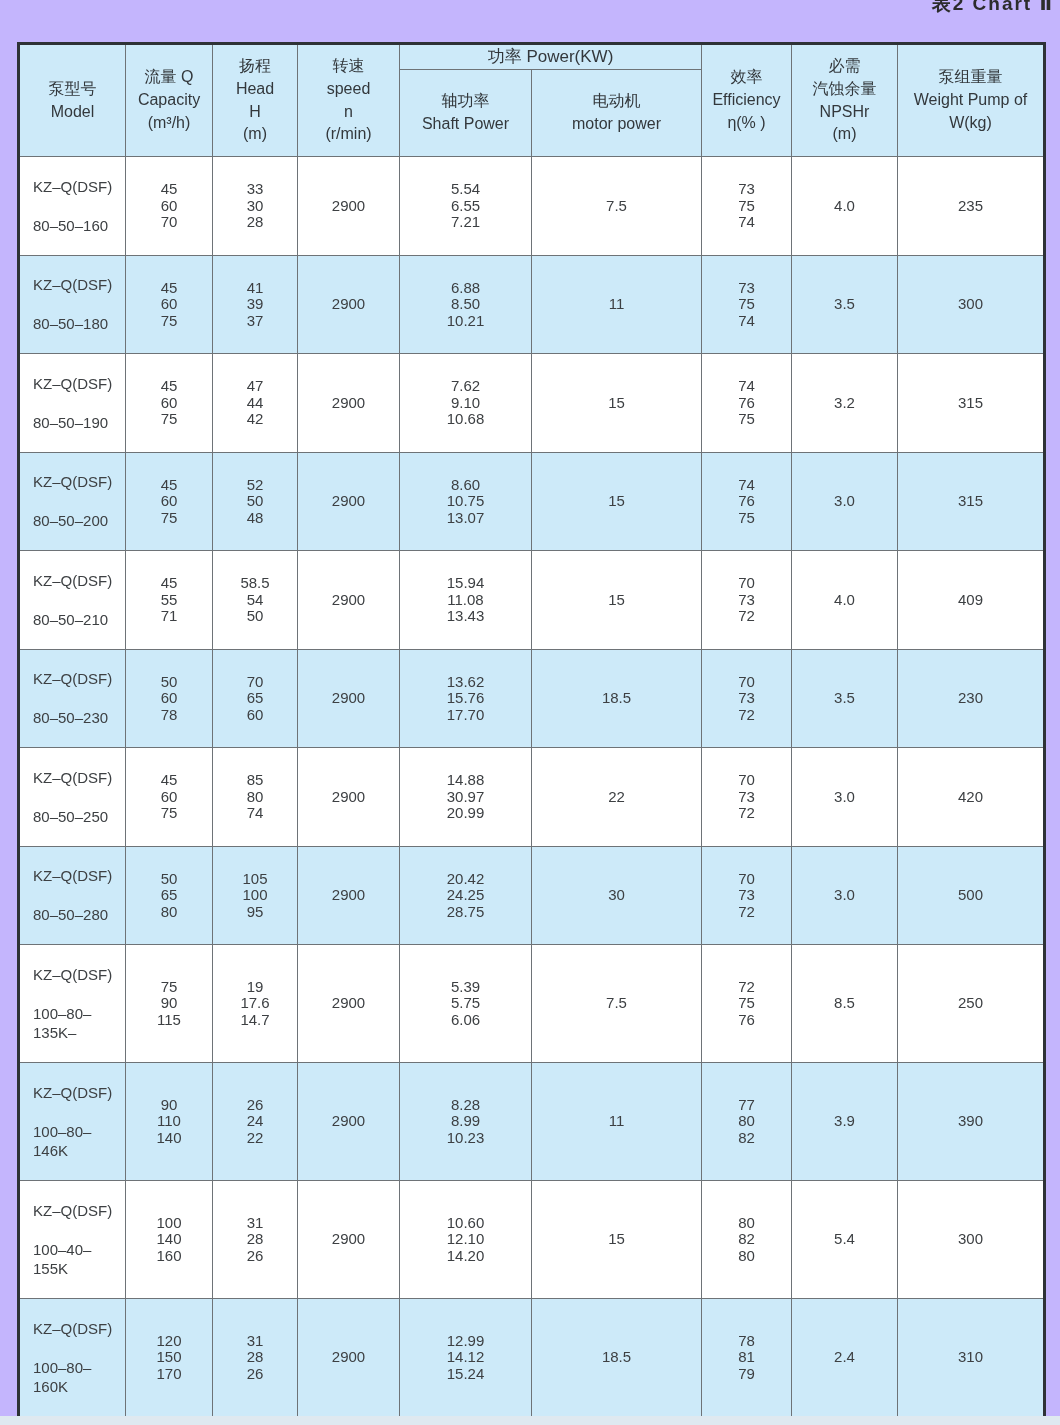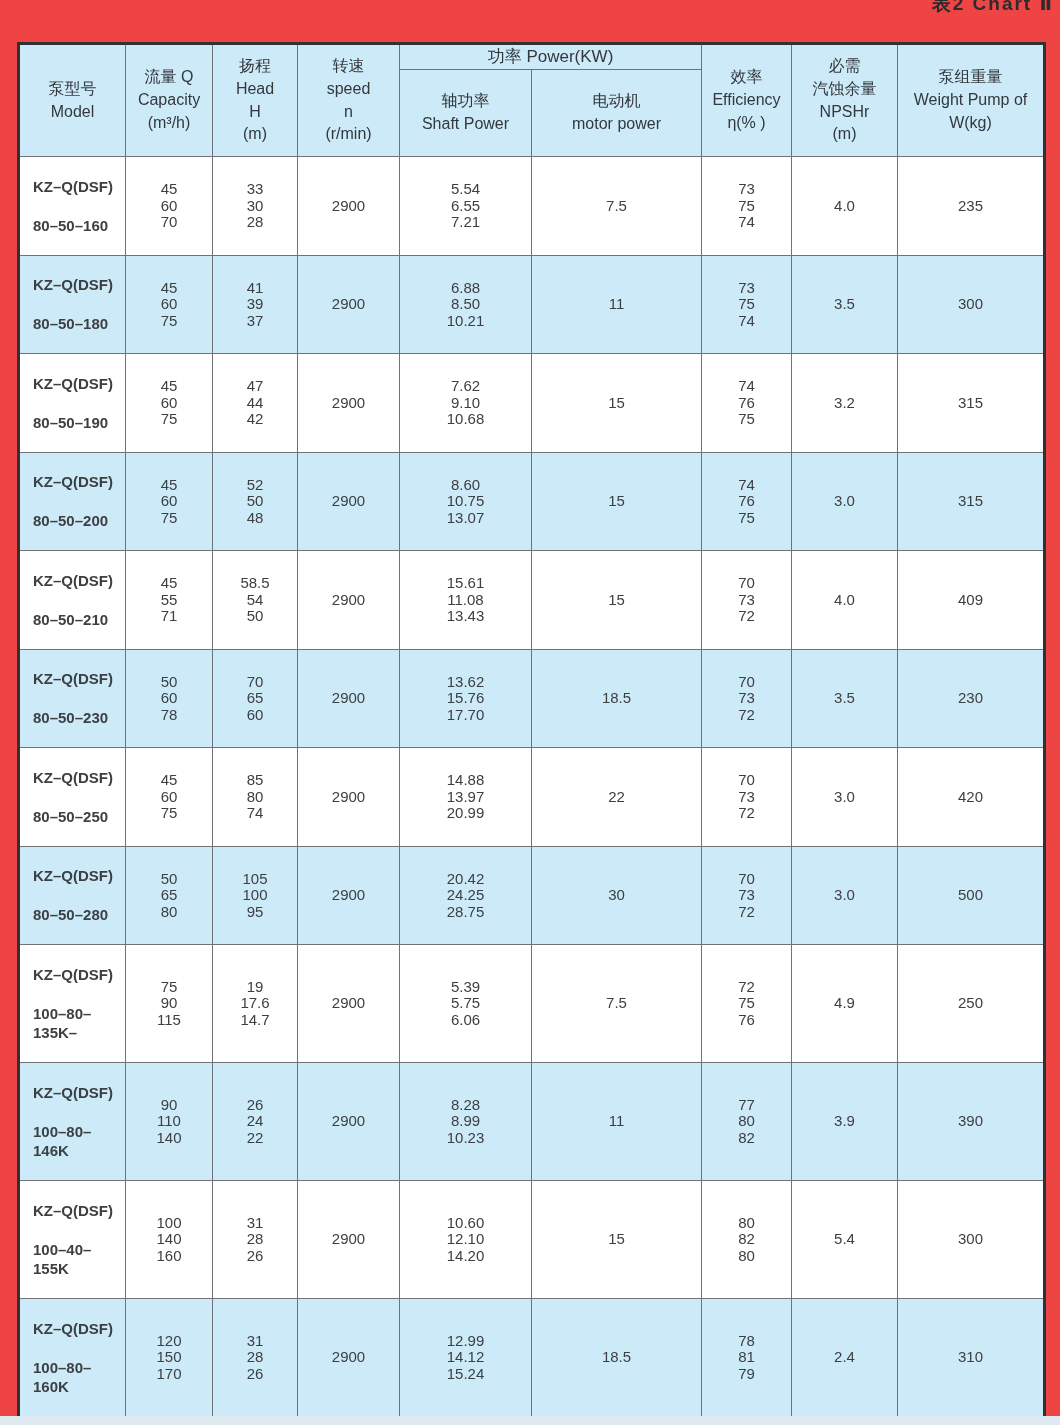--- a/index.html
+++ b/index.html
@@ -2,21 +2,21 @@
 <html><head>
 <meta charset="utf-8">
 <style>
   html,body{margin:0;padding:0;}
   body{
     width:1060px;height:1425px;
     background:#fdfefe;
     font-family:"Liberation Sans","DejaVu Sans",sans-serif;
     color:#3d4043;
   }
-  .page{position:relative;width:1060px;height:1425px;overflow:hidden;background:#ef4444;}
+  .page{position:relative;width:1060px;height:1425px;overflow:hidden;background:#c4b5fd;}
   .caption{
     position:absolute;top:-9px;right:6px;
     font-size:19px;font-weight:600;color:#2c2c2c;letter-spacing:2px;
     white-space:nowrap;
   }
   table.spec{
     position:absolute;left:17px;top:42px;
     width:1026px;
     border-collapse:collapse;
     table-layout:fixed;
@@ -42,21 +42,21 @@
   tr.hr1 th.group{font-size:17px;}
   tr.hr2{height:87px;}
   tbody tr{height:50px;background:#ffffff;}
   tbody tr.shaded{background:#cdeaf9;}
   td{font-size:15px;line-height:1.1;}
   td.model{
     text-align:left;
     padding-left:13px;
     line-height:1.3;
   }
-  td.model .m1,td.model .m2{display:block;font-size:15px;font-weight:bold;}
+  td.model .m1,td.model .m2{display:block;font-size:15px;}
   .bottom-strip{
     position:absolute;left:0;right:0;bottom:0;height:9px;
     background:#dfe9f0;
   }
 </style>
 </head>
 <body>
 
 <div class="page">
   <div class="caption">表2  Chart Ⅱ</div>
@@ -201,21 +201,21 @@
       <span class="m1">KZ–Q(DSF)</span>
       <span class="m2">80–50–210</span>
     </td>
     <td>45
 55
 71</td>
     <td>58.5
 54
 50</td>
     <td>2900</td>
-    <td>15.61
+    <td>15.94
 11.08
 13.43</td>
     <td>15</td>
     <td>70
 73
 72</td>
     <td>4.0</td>
     <td>409</td>
   </tr>
         <tr class="shaded">
@@ -246,21 +246,21 @@
       <span class="m2">80–50–250</span>
     </td>
     <td>45
 60
 75</td>
     <td>85
 80
 74</td>
     <td>2900</td>
     <td>14.88
-13.97
+30.97
 20.99</td>
     <td>22</td>
     <td>70
 73
 72</td>
     <td>3.0</td>
     <td>420</td>
   </tr>
         <tr class="shaded">
     <td class="model">
@@ -296,21 +296,21 @@
 17.6
 14.7</td>
     <td>2900</td>
     <td>5.39
 5.75
 6.06</td>
     <td>7.5</td>
     <td>72
 75
 76</td>
-    <td>4.9</td>
+    <td>8.5</td>
     <td>250</td>
   </tr>
         <tr class="shaded">
     <td class="model">
       <span class="m1">KZ–Q(DSF)</span>
       <span class="m2">100–80–146K</span>
     </td>
     <td>90
 110
 140</td>

